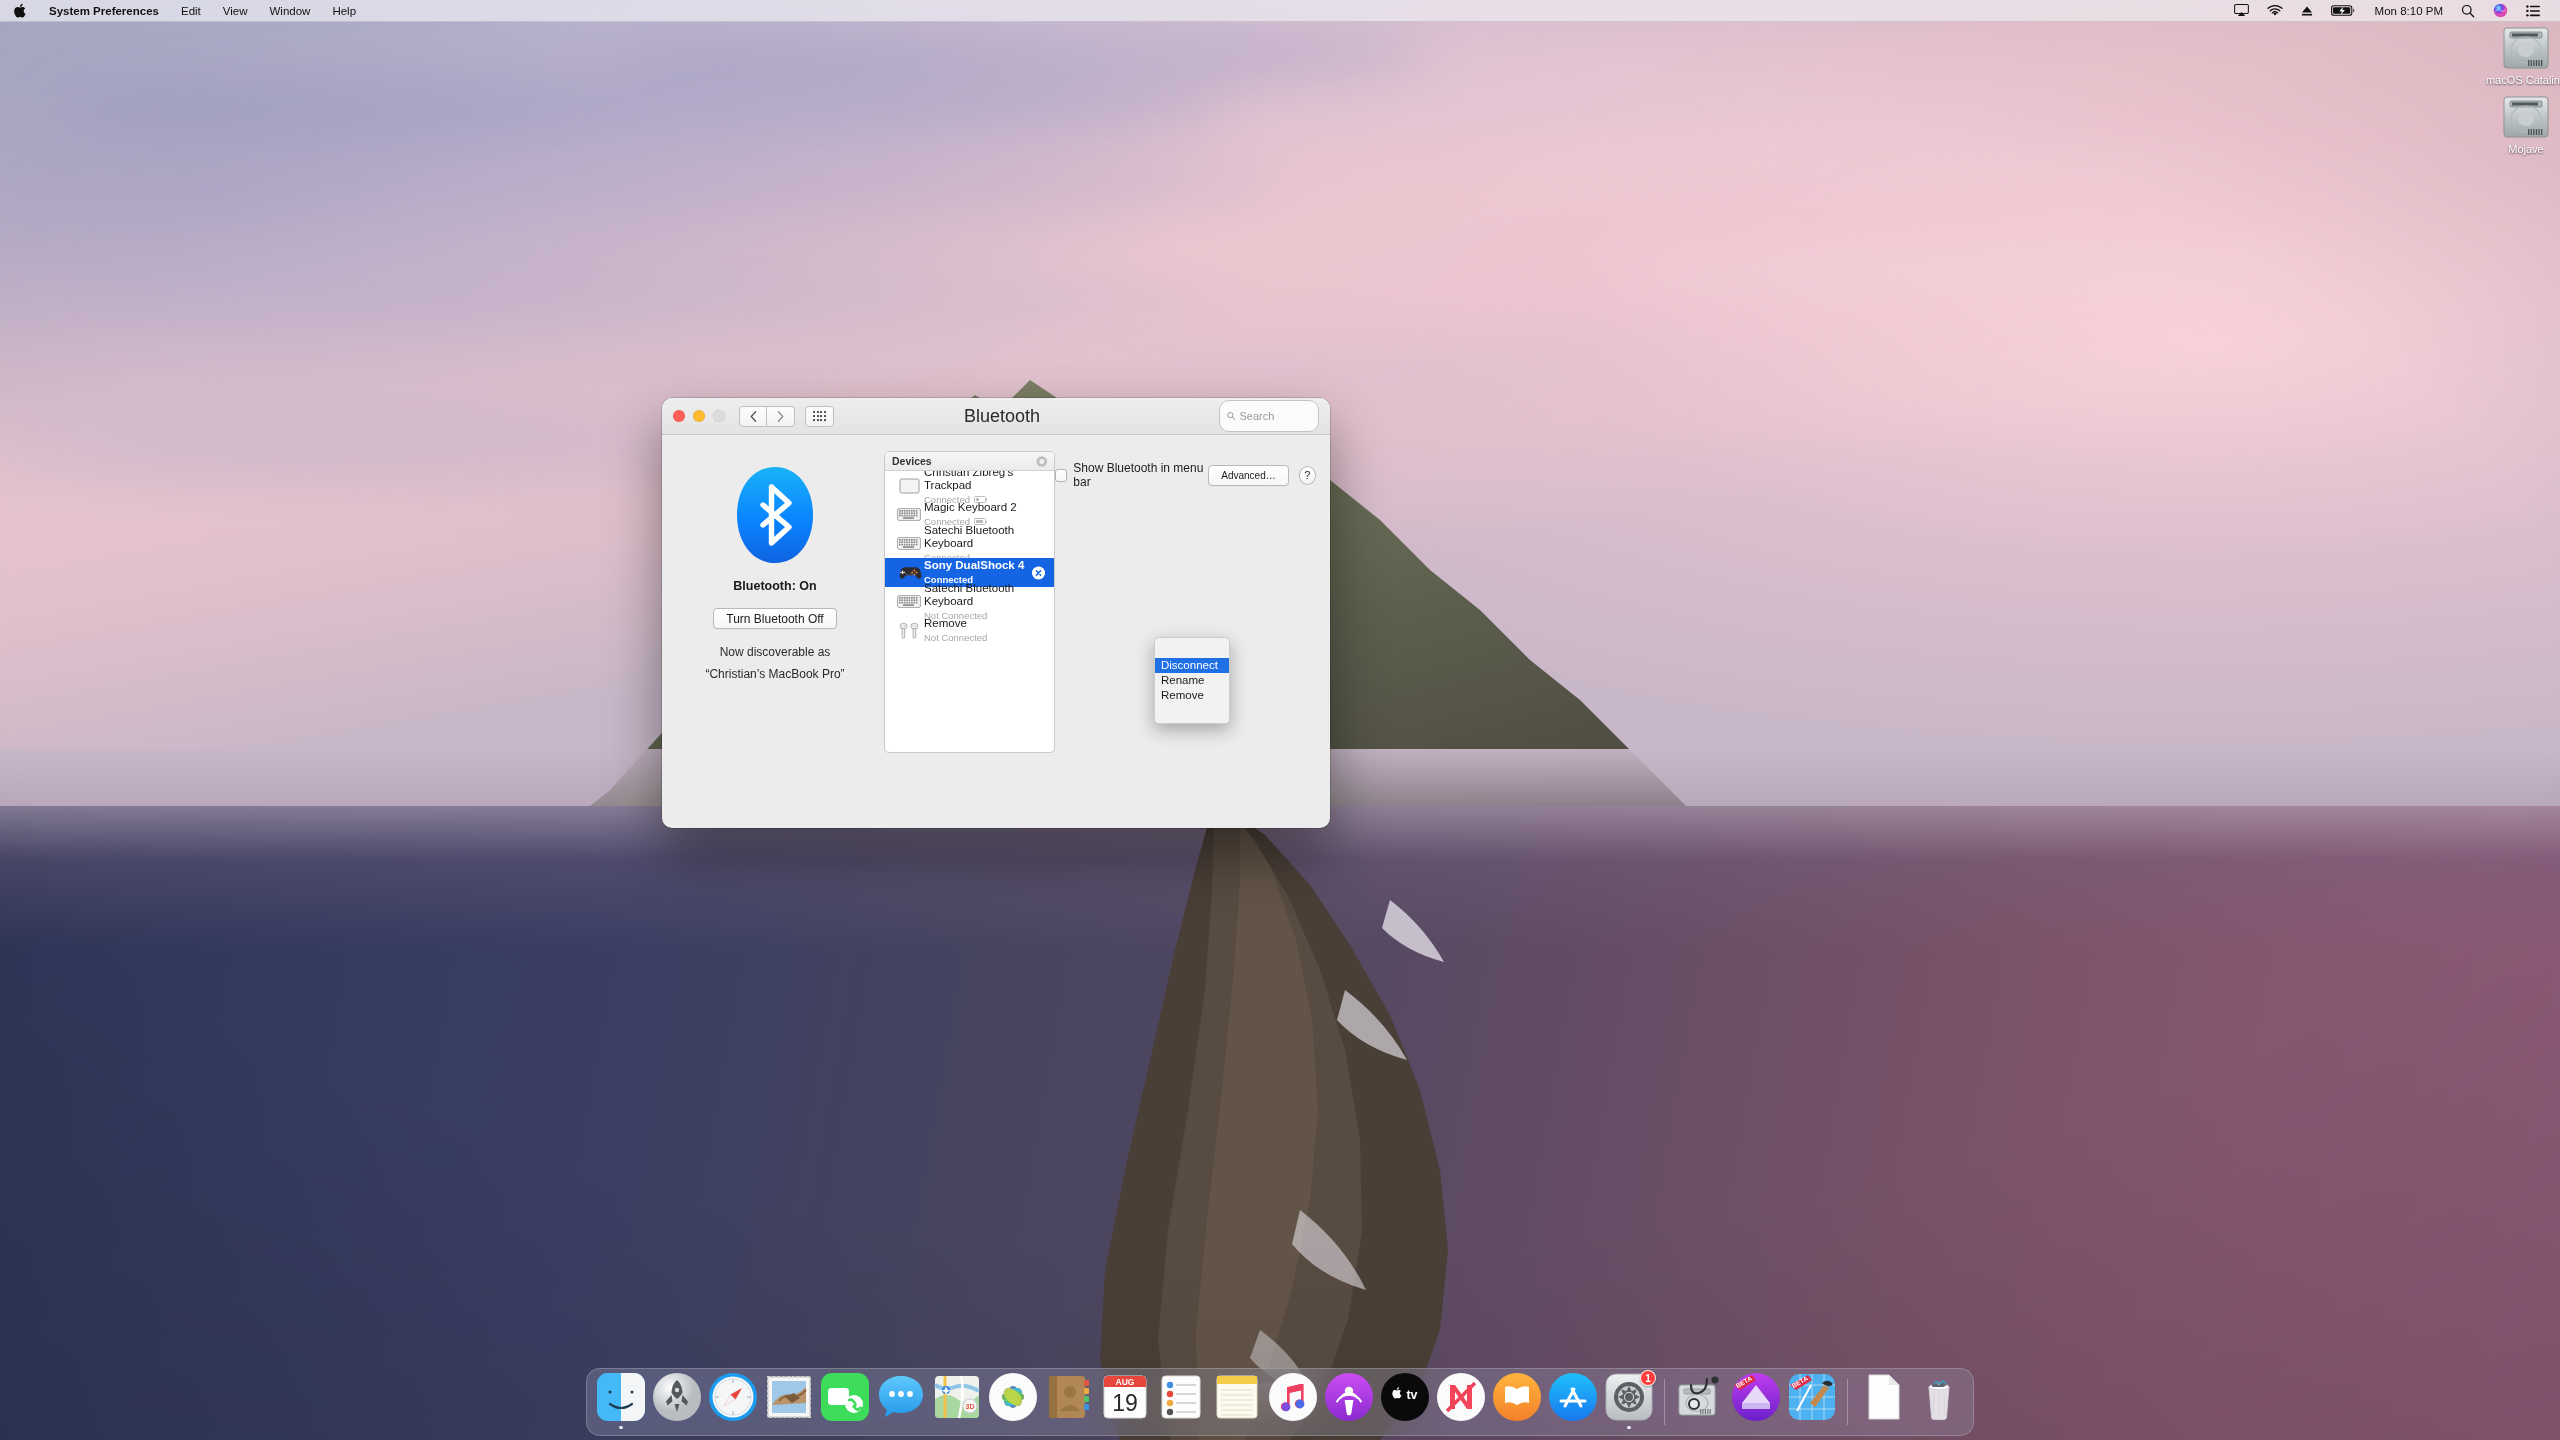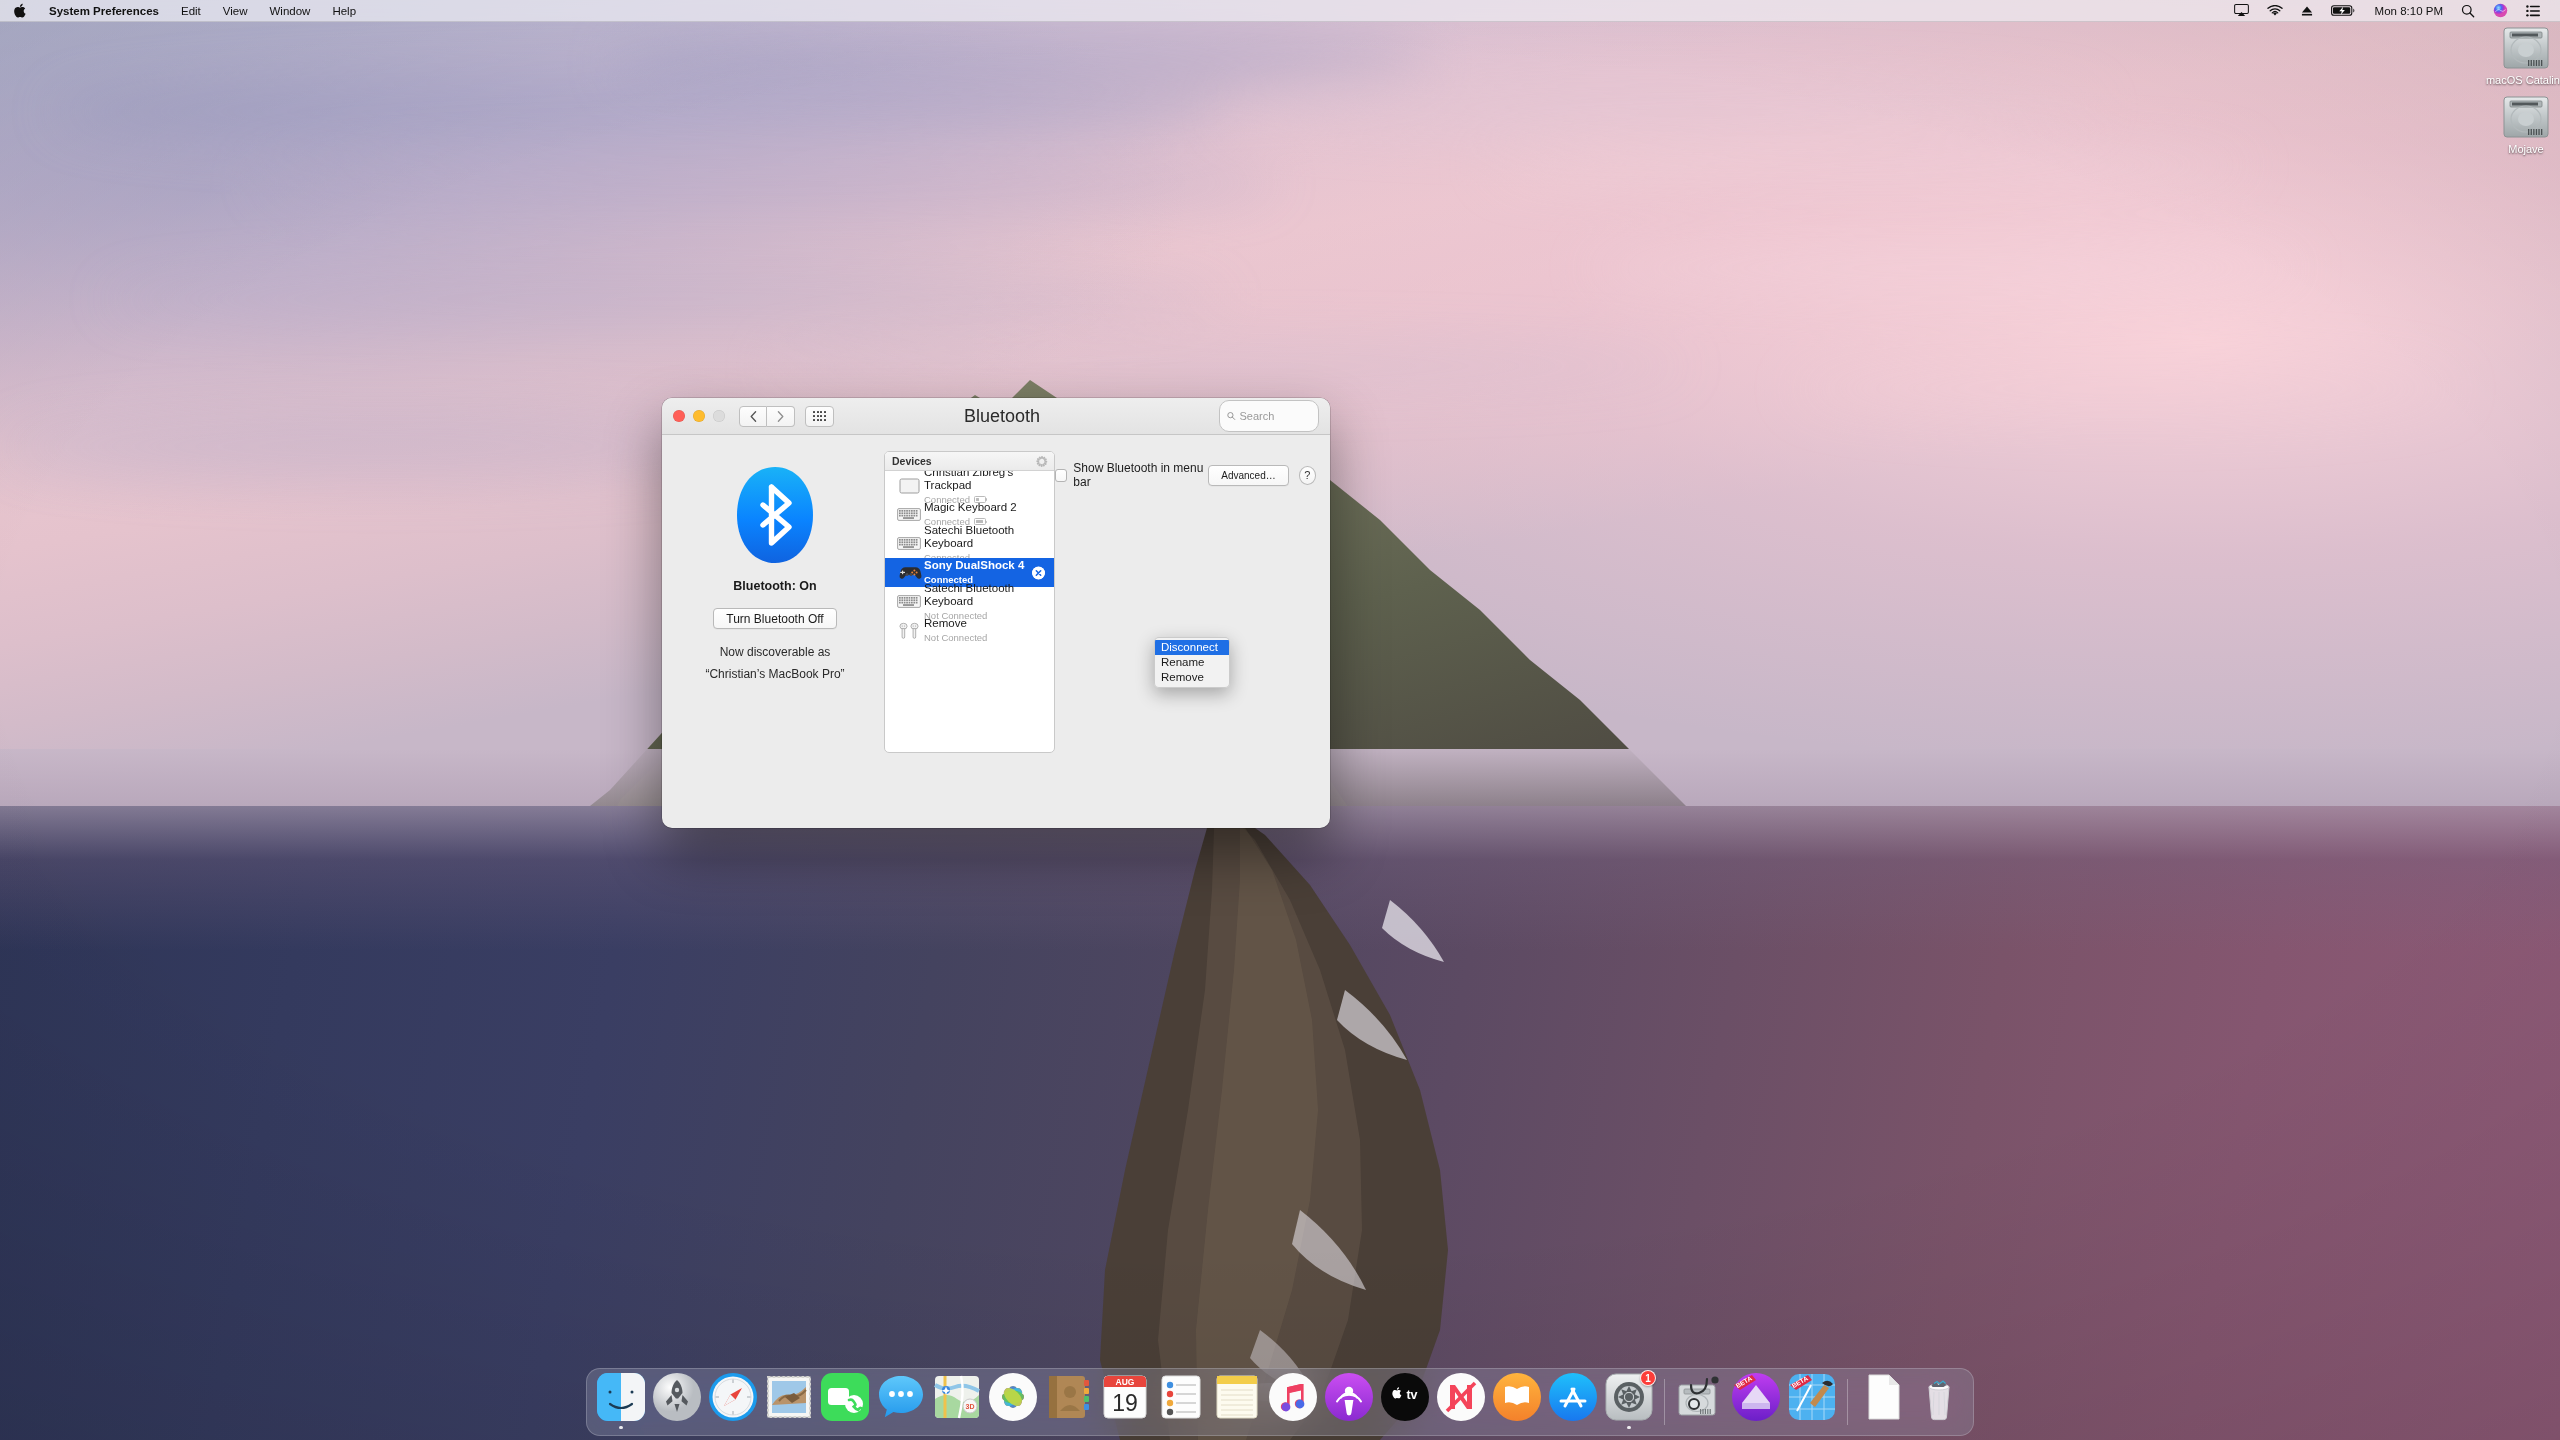--- a/index.html
+++ b/index.html
@@ -274,21 +274,21 @@
   }
 
   
   #ctx-menu {
     position:absolute;
     left:1154px; top:637px; width:76px;
     background:rgba(242,242,242,0.97);
     border:0.5px solid rgba(0,0,0,0.16);
     border-radius:5px;
     box-shadow:0 6px 18px rgba(0,0,0,0.30);
-    padding:2px 0;
+    padding:20px 0;
     z-index:60;
     font-size:11.5px;
     overflow:hidden;
   }
   .ctx-item {
     height:15px; line-height:15px;
     padding:0 6px; color:#1a1a1a; white-space:nowrap;
   }
   .ctx-item.hl { background:#1f6fe5; color:#fff; }
 

